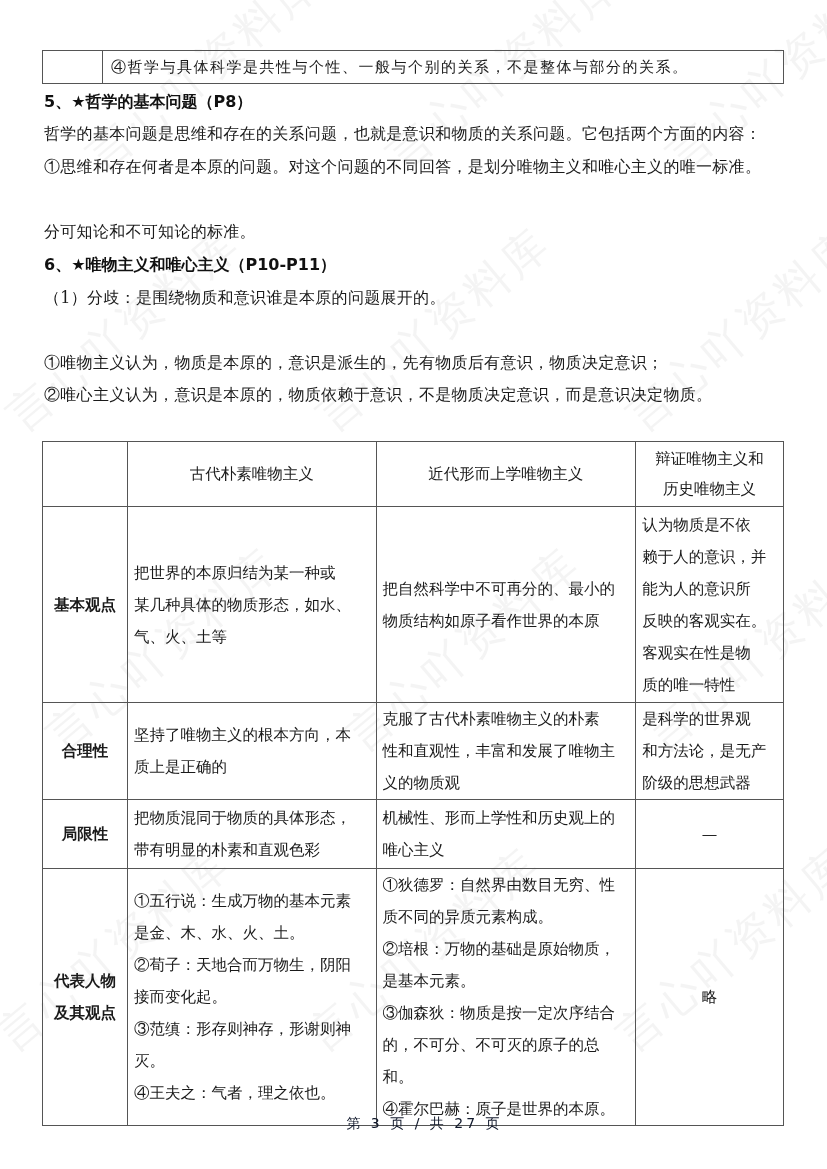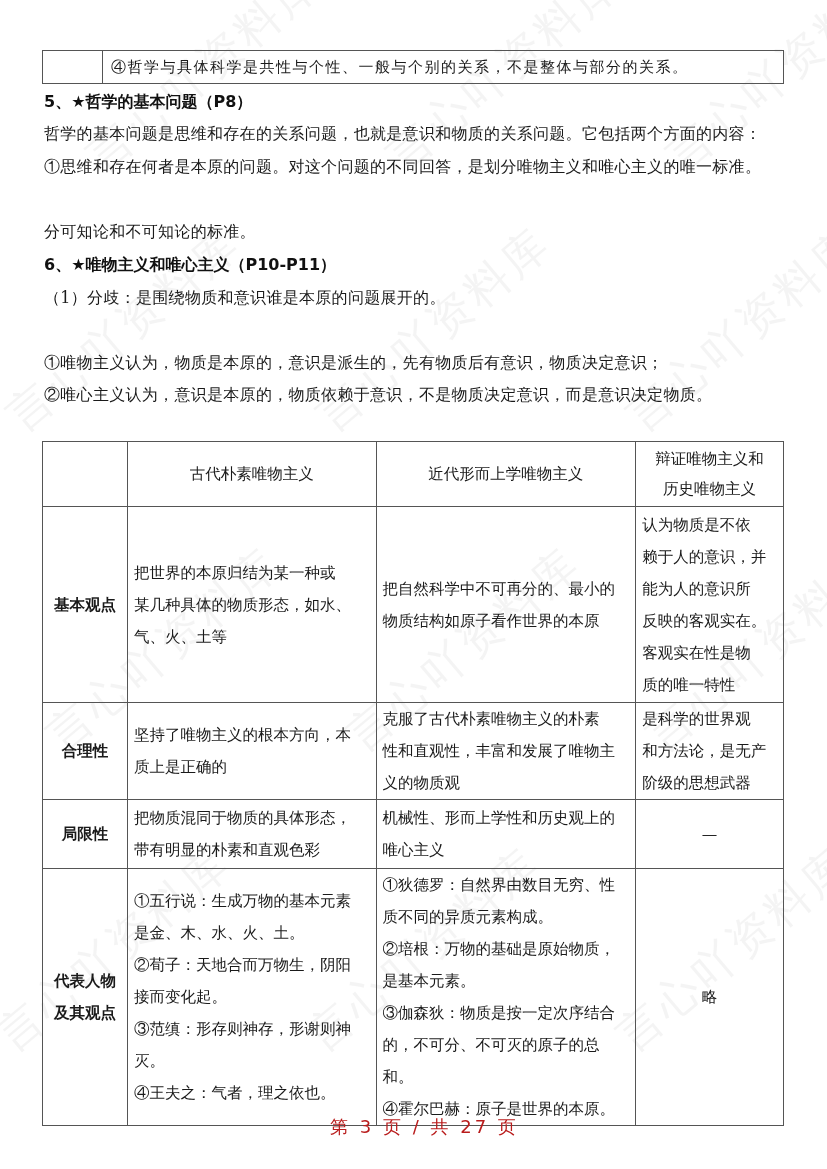--- a/index.html
+++ b/index.html
@@ -30,21 +30,21 @@
   .main-table .col3 { width: 148px; }
   .main-table th { font-weight: normal; font-family: "DejaVu Sans", sans-serif; font-size: 15.5px; line-height: 30px; text-align: center; }
   .r-head { height: 65px; }
   .r-basic { height: 196px; }
   .r-reason { height: 96px; }
   .r-limit { height: 69px; }
   .r-rep { height: 227px; }
   .center { text-align: center; }
   .line { display: block; }
 
-  .footer { position: absolute; top: 1115px; left: 0; width: 827px; text-align: center; font-size: 18px; color: #b91c1c; letter-spacing: 3px; font-family: "DejaVu Sans", sans-serif; padding-left: 22px; }
+  .footer { position: absolute; top: 1115px; left: 0; width: 827px; text-align: center; font-size: 14px; color: #0f172a; letter-spacing: 3px; font-family: "DejaVu Sans", sans-serif; padding-left: 22px; }
 </style>
 </head>
 <body>
 
 <div class="watermark-layer">
   <div class="wm" style="left:60px; top:40px;">言心吖资料库</div>
   <div class="wm" style="left:360px; top:40px;">言心吖资料库</div>
   <div class="wm" style="left:640px; top:40px;">言心吖资料库</div>
   <div class="wm" style="left:-20px; top:300px;">言心吖资料库</div>
   <div class="wm" style="left:290px; top:300px;">言心吖资料库</div>

